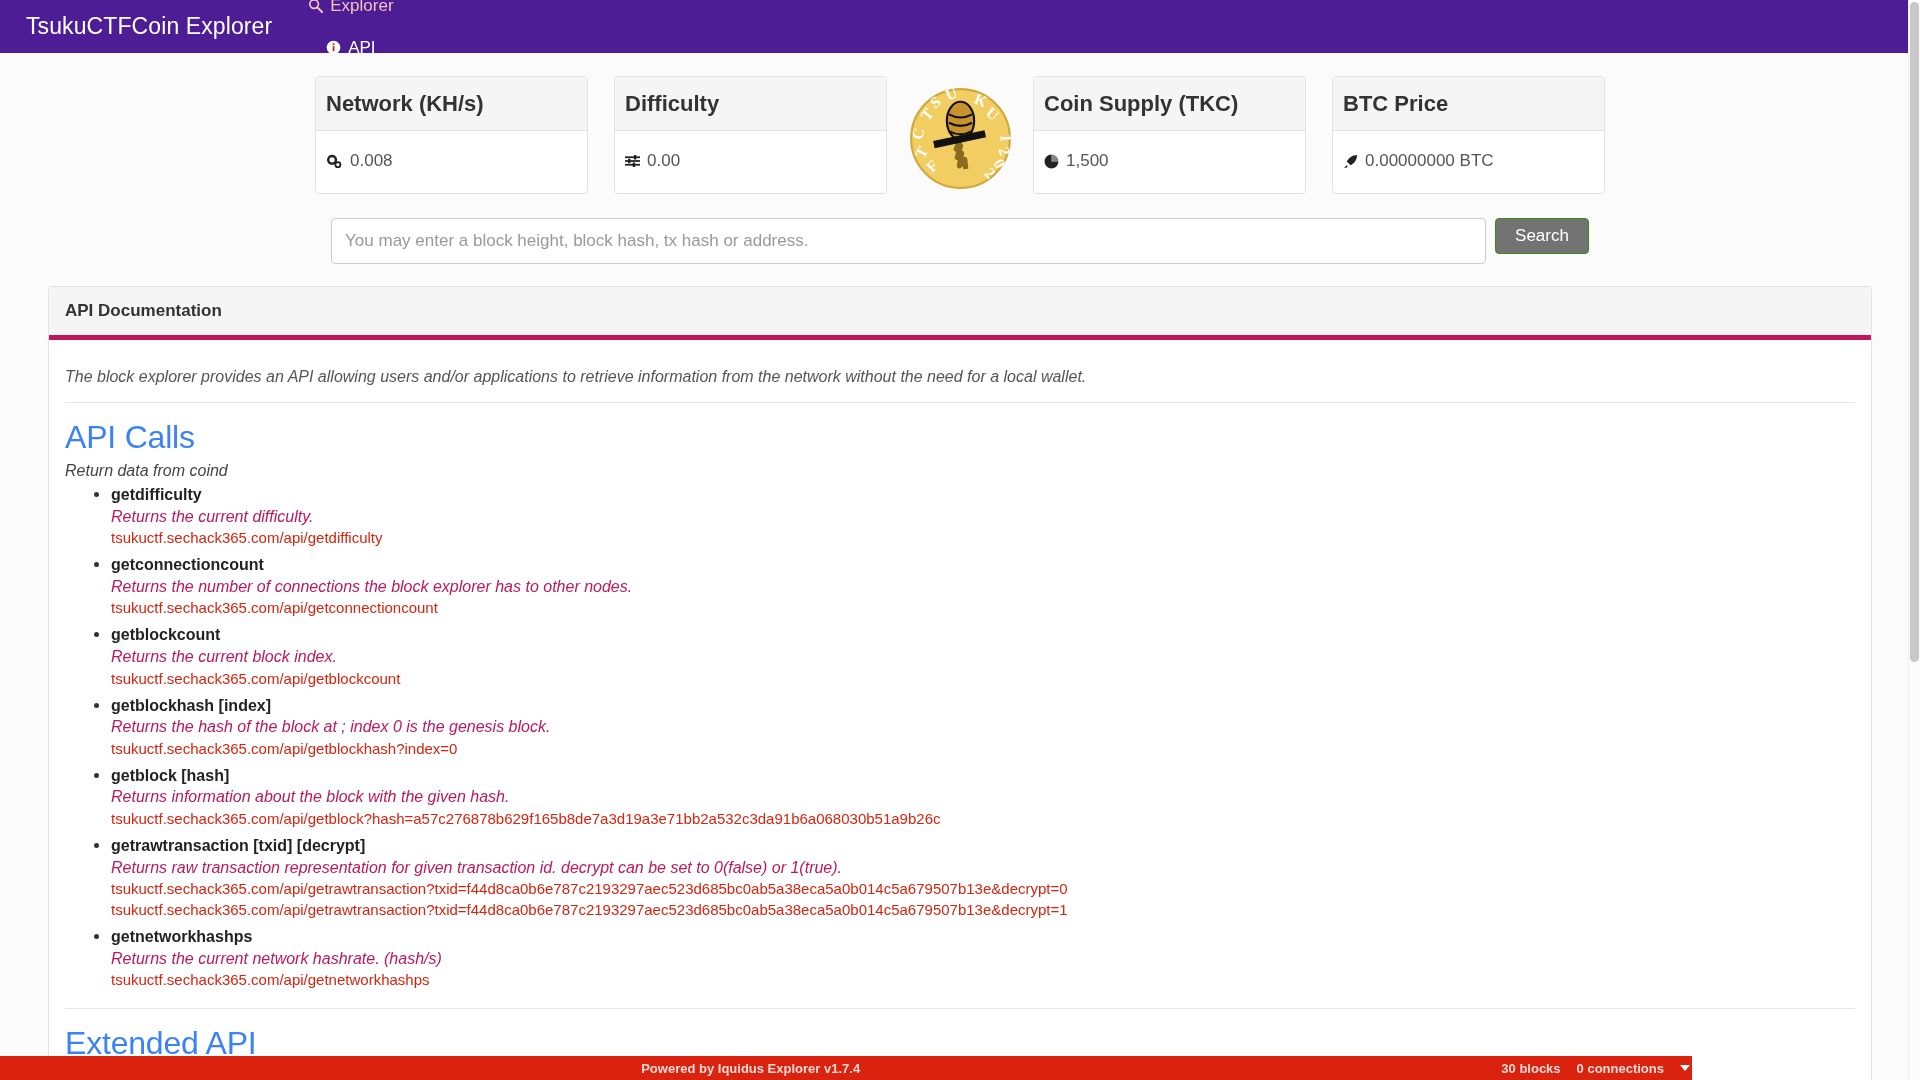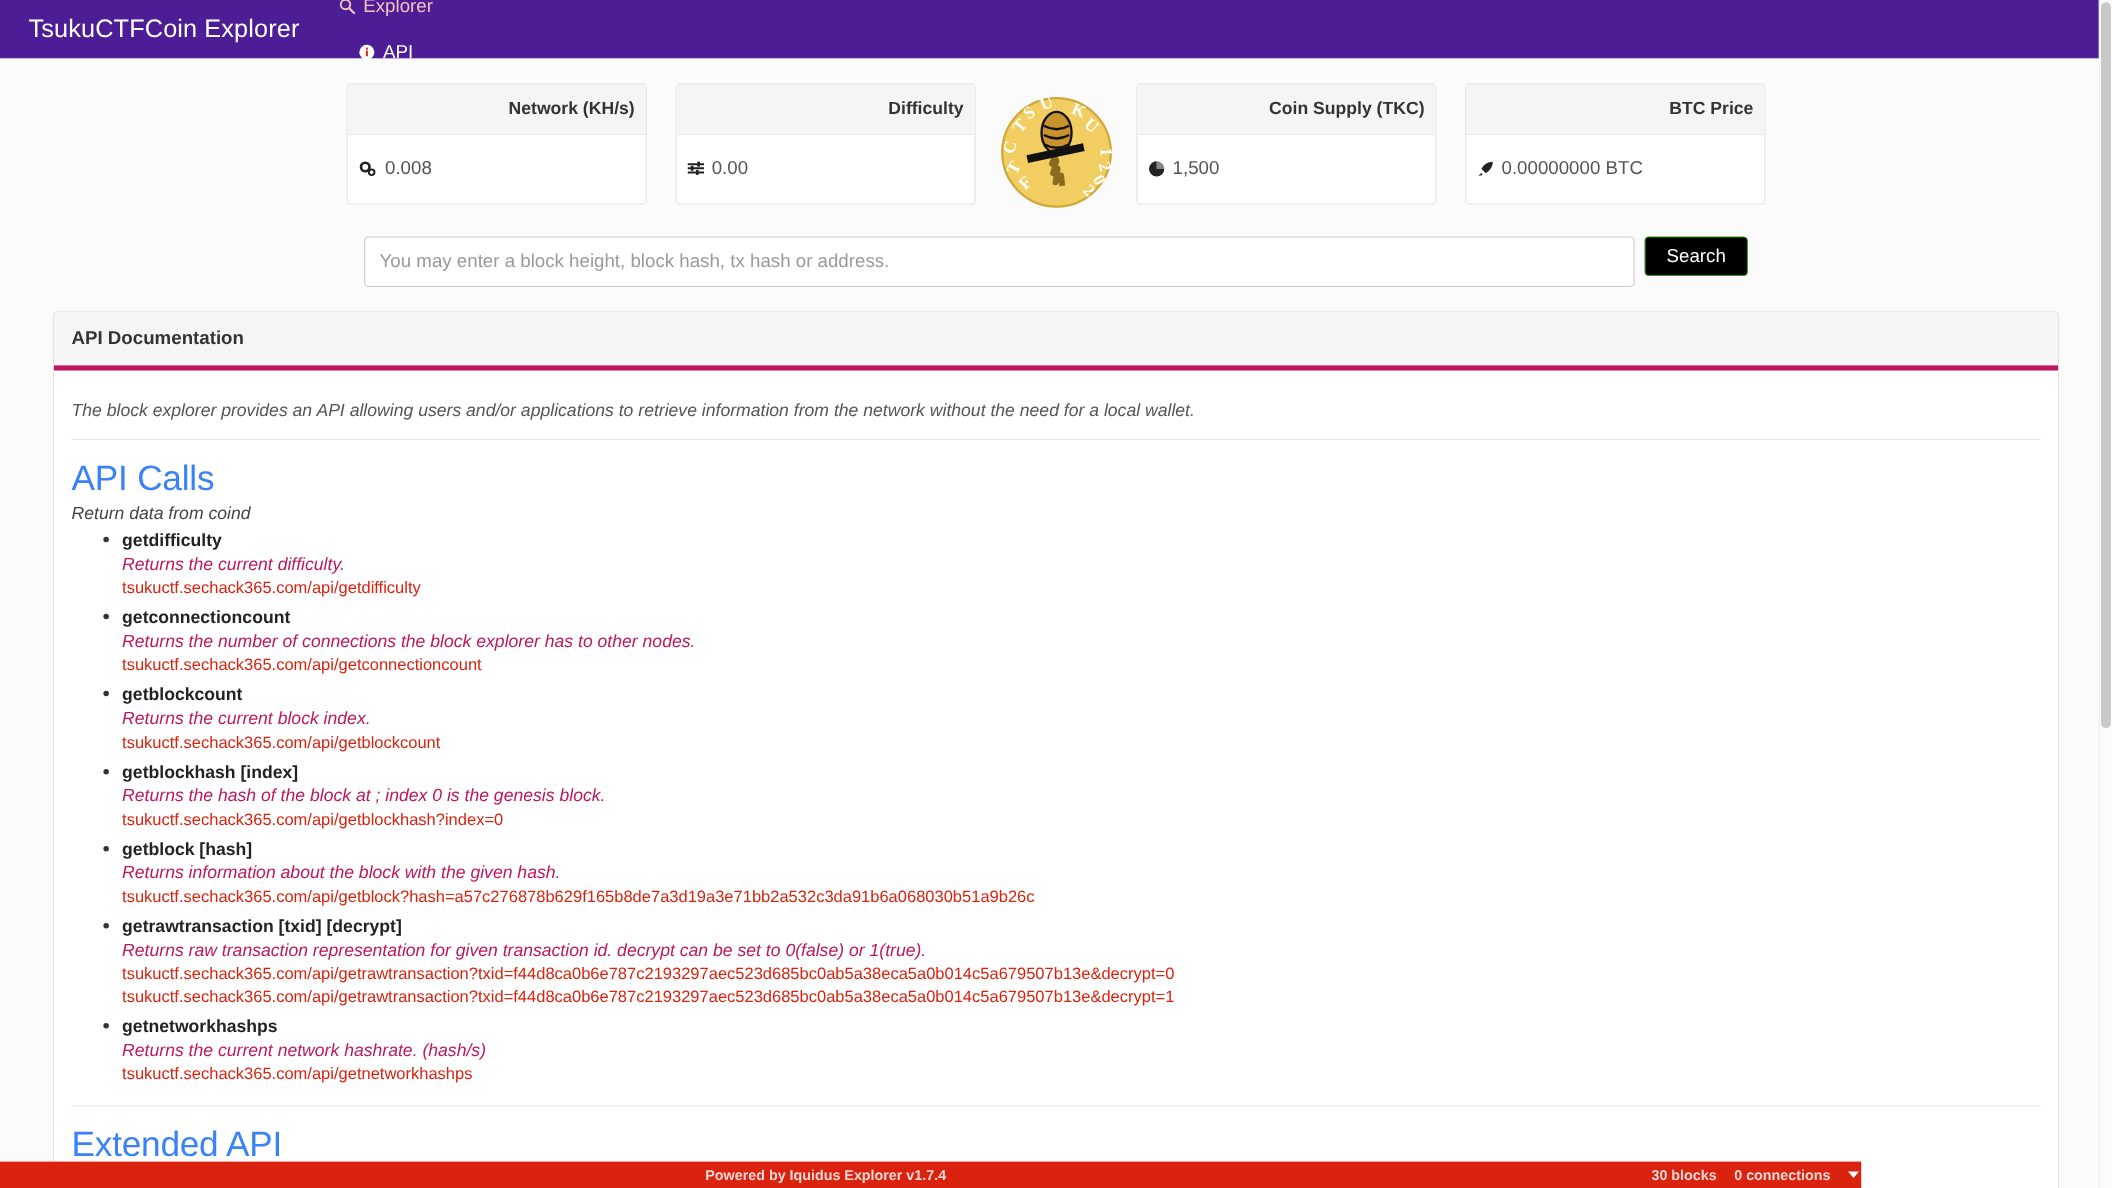--- a/index.html
+++ b/index.html
@@ -30,41 +30,41 @@
   .stats {
     display:flex; align-items:flex-start; justify-content:center;
     padding-top:23px; gap:0;
   }
   .panel {
     width:273px; background:#fff; border:1px solid #e3e3e3; border-radius:4px;
     margin:0 13px;
   }
   .panel-head {
     background:#f5f5f5; border-bottom:1px solid #e3e3e3;
-    text-align:right; font-weight:bold; font-size:16px; color:#333;
+    text-align:left; font-weight:bold; font-size:22px; color:#333;
     padding:14px 10px 13px; border-radius:3px 3px 0 0;
   }
   .panel-body {
     text-align:center; padding:20px 10px 22px; font-size:17px; color:#555;
     display:flex; align-items:center; justify-content:flex-start; gap:7px;
   }
   .panel-body .stat-ico { display:inline-flex; align-items:center; }
   .logo-holder { width:120px; display:flex; align-items:center; justify-content:center; padding-top:10px; }
 
   
   .searchbar { display:flex; justify-content:center; margin-top:24px; }
   .search-inner { display:flex; align-items:stretch; }
   .search-input {
     width:1155px; height:46px; border:1px solid #ccc; border-radius:4px;
     padding:6px 13px; font-size:17px; color:#555; outline:none;
     font-family:"Liberation Sans", sans-serif; background:#fff;
   }
   .search-input::placeholder { color:#999; }
   .search-btn {
-    margin-left:9px; height:36px; padding:0 19px; background:#000000;
+    margin-left:9px; height:36px; padding:0 19px; background:#737373;
     border:1px solid #3f8c14; border-radius:4px; color:#fff;
     font-size:17px; font-family:"Liberation Sans", sans-serif; cursor:pointer;
   }
 
   
   .main-panel {
     margin:22px 48px 0 48px; background:#fff;
     border:1px solid #e3e3e3; border-radius:4px;
   }
   .main-panel-head {

